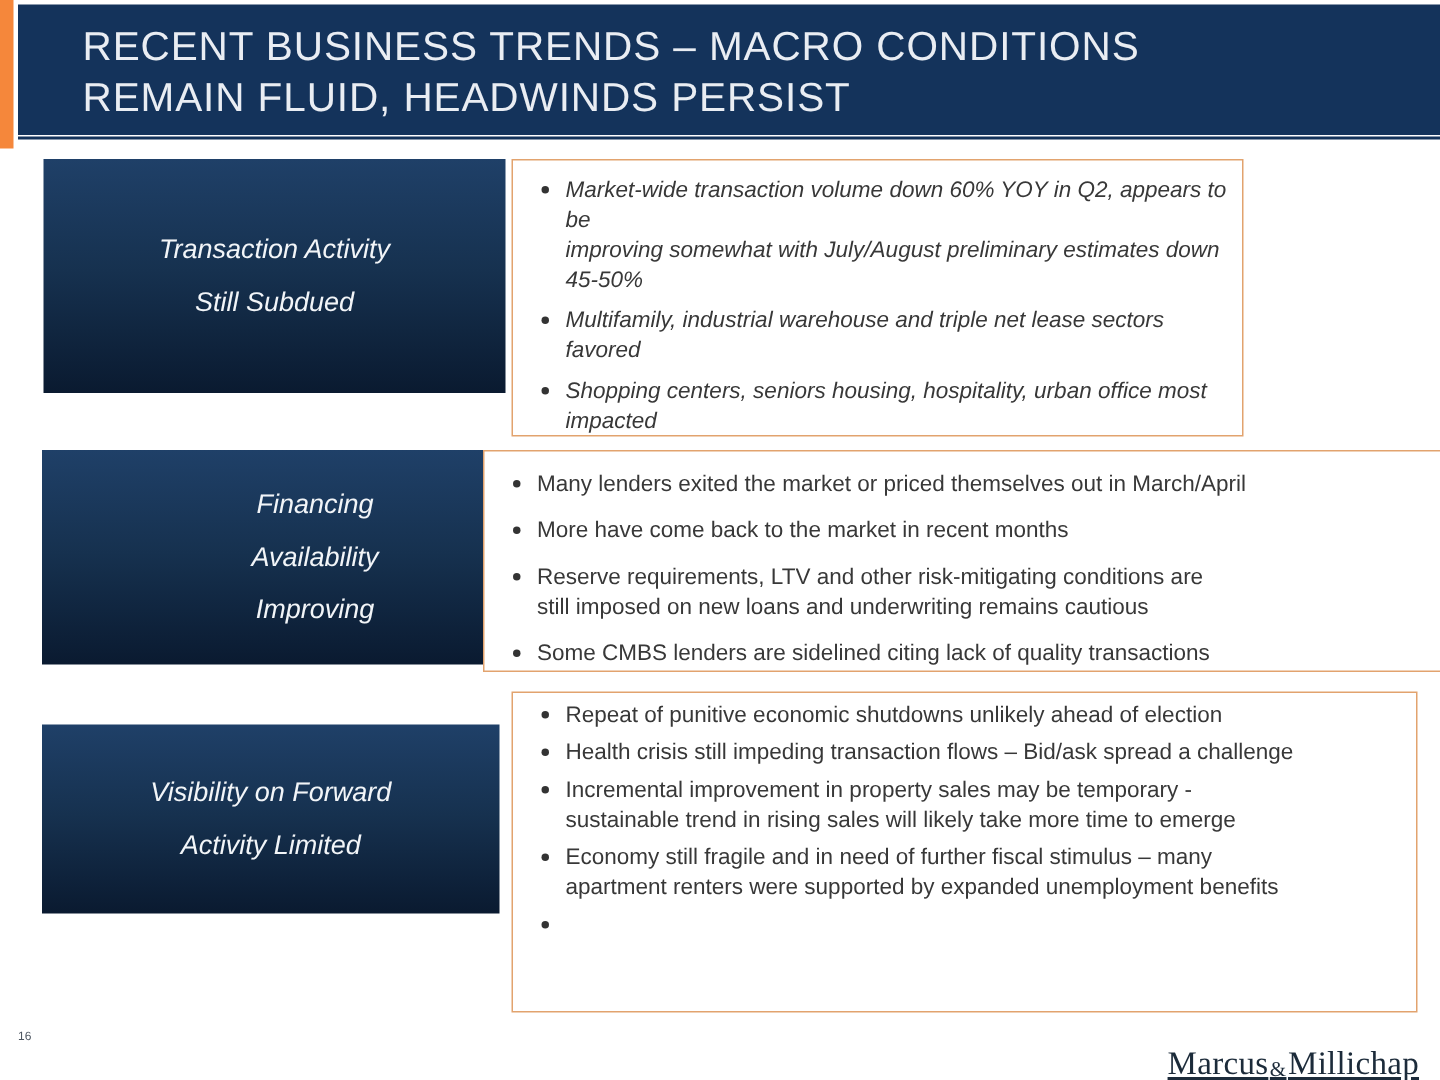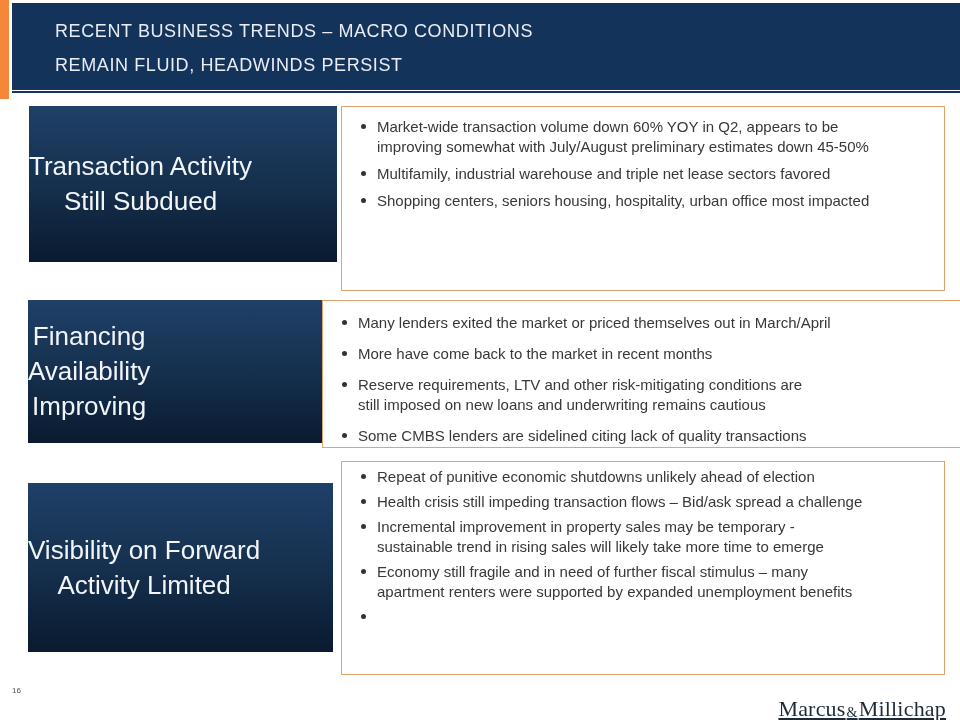--- a/index.html
+++ b/index.html
@@ -28,50 +28,50 @@
     background:var(--accent-orange,#F5873B);
   }
 
   
   .banner{
     position:absolute;left:12px;top:3px;width:948px;height:87px;
     background:var(--navy,#14335B);
   }
   .banner .title{
     padding:11px 10px 0 43px;
-    font-size:18px;
+    font-size:27px;
     line-height:34px;
     letter-spacing:0.6px;
     color:var(--title-text,#E9EDF3);
   }
   .banner-underline{
     position:absolute;left:12px;top:91px;width:948px;height:2px;
     background:var(--navy,#14335B);
   }
 
   
   .label-box{
     position:absolute;
     background:linear-gradient(180deg,var(--box-grad-top,#1F4068) 0%,var(--box-grad-mid,#16314F) 48%,var(--box-grad-bottom,#0A1A30) 100%);
     color:#F2F5F8;
-    display:flex;align-items:center;
+    display:flex;align-items:center;justify-content:center;
     text-align:center;
-    font-size:26px;line-height:35px;
+    font-size:18px;line-height:35px;font-style:italic;
   }
   .label-box.s1{left:29px;top:106px;width:308px;height:156px;}
   .label-box.s2{left:28px;top:300px;width:364px;height:143px;}
-  .label-box.s3{left:28px;top:483px;width:305px;height:169px;}
+  .label-box.s3{left:28px;top:483px;width:305px;height:126px;}
 
   
   .bullet-box{
     position:absolute;
     border:1px solid var(--border-orange,#E2A36E);
     background:#fff;
   }
-  .bullet-box.s1{left:341px;top:106px;width:604px;height:185px;}
+  .bullet-box.s1{left:341px;top:106px;width:488px;height:185px;font-style:italic;}
   .bullet-box.s2{left:322px;top:300px;width:728px;height:148px;}
   .bullet-box.s3{left:341px;top:461px;width:604px;height:214px;}
 
   .bullet-box ul{list-style:none;}
   .bullet-box li{
     position:relative;
     padding-left:21px;
     font-size:15px;
     line-height:20px;
     color:var(--text-dark,#383838);

